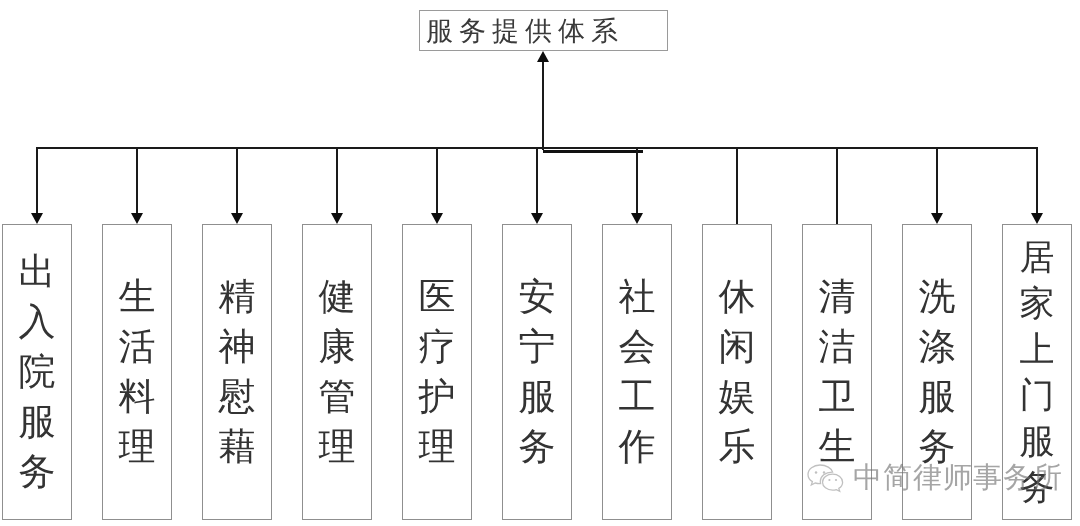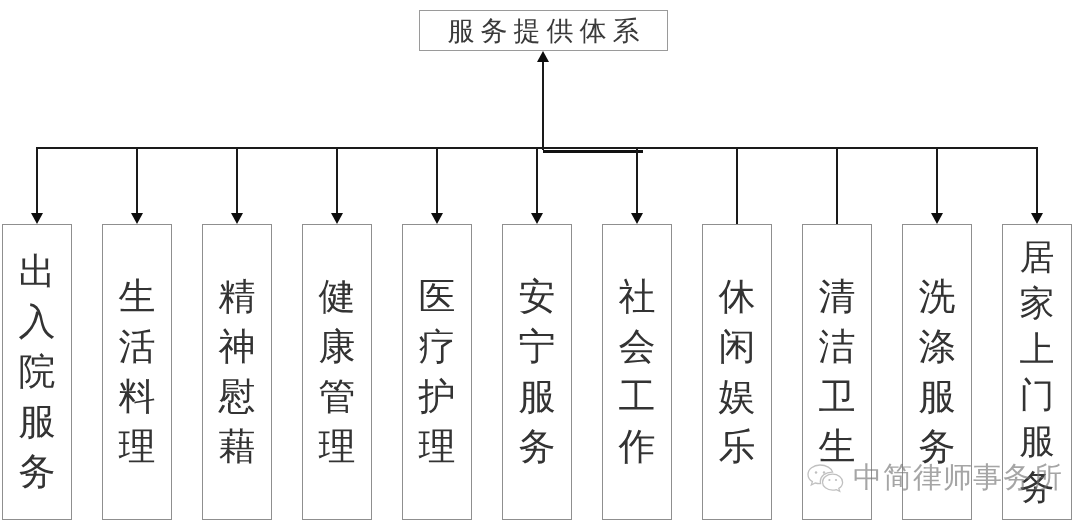--- a/index.html
+++ b/index.html
@@ -22,21 +22,21 @@
     position: absolute;
     left: 419px;
     top: 10px;
     width: 249px;
     height: 41px;
     border: 1px solid #9a9a9a;
     box-sizing: border-box;
     background: #ffffff;
     display: flex;
     align-items: center;
-    justify-content: center;
+    justify-content: flex-start;
   }
   .root-label {
     font-size: 27px;
     letter-spacing: 6px;
     color: #3a3a3a;
     line-height: 1;
     padding-left: 6px;
     white-space: nowrap;
     font-family: "DejaVu Serif", "Liberation Serif", serif;
   }

